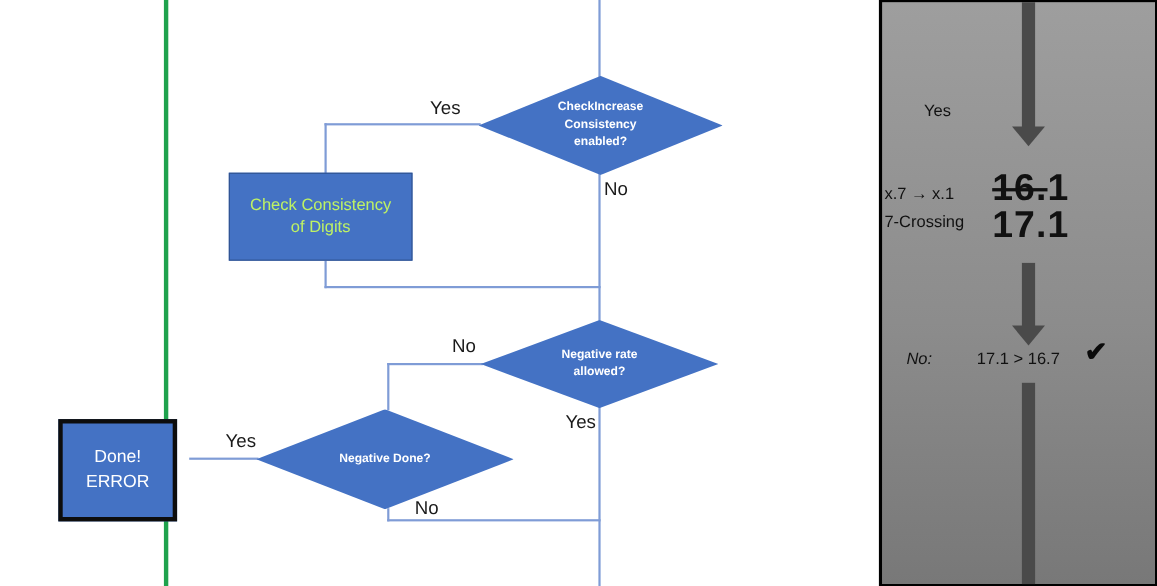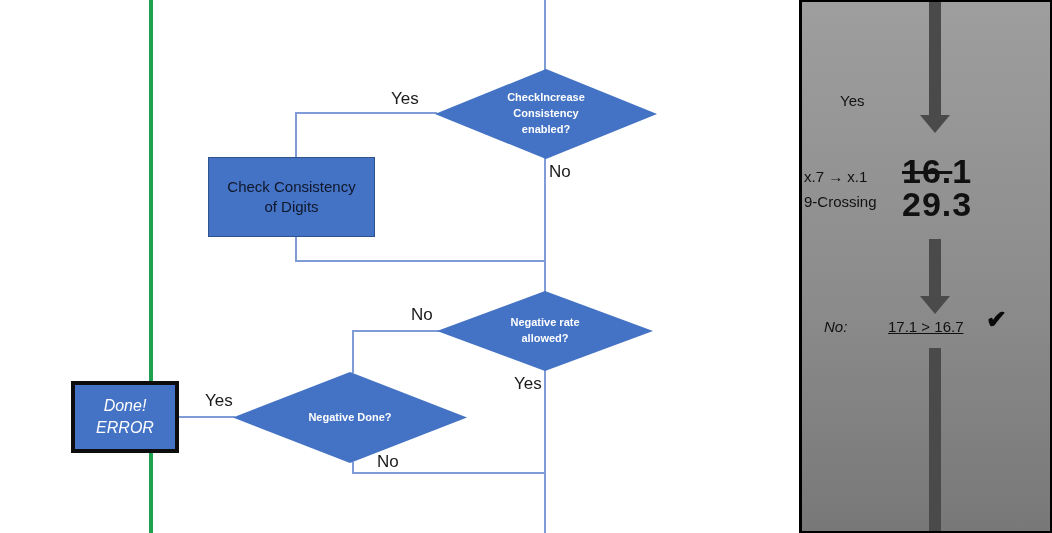--- a/index.html
+++ b/index.html
@@ -13,21 +13,21 @@
     background: #1FA24D; z-index: 1; }
   
   .conn { position: absolute; background: #7F9CD6; z-index: 2; }
   
   .diamond { position: absolute; z-index: 3; background: #4472C4;
     clip-path: polygon(50% 0, 100% 50%, 50% 100%, 0 50%);
     display: flex; flex-direction: column; align-items: center; justify-content: center;
     color: #ffffff; font-size: 11px; font-weight: 600; line-height: 1.45; text-align: center; }
   .proc { position: absolute; z-index: 3; background: #4472C4; border: 1px solid #2F528F;
     display: flex; flex-direction: column; align-items: center; justify-content: center;
-    color: #0f172a; font-size: 15px; line-height: 1.35; text-align: center; }
+    color: #bef264; font-size: 15px; line-height: 1.35; text-align: center; }
   .done { position: absolute; z-index: 3; background: #4472C4; border: 4px solid #0d0d0d;
     display: flex; flex-direction: column; align-items: center; justify-content: center;
     color: #ffffff; font-size: 16px; line-height: 1.4; text-align: center; }
   .flabel { position: absolute; z-index: 2; color: #1a1a1a; font-size: 17px; }
   
   .panel { position: absolute; left: 799px; top: 0; width: 253px; height: 533px; z-index: 4;
     background: linear-gradient(180deg, #9E9E9E 0%, #8C8C8C 55%, #787878 100%);
     border: 2px solid #000; border-left-width: 3px; }
   .panel * { position: absolute; }
   .shaft { width: 12px; background: #4A4A4A; }
@@ -73,52 +73,52 @@
 
   <div class="diamond" style="left:233px; top:372px; width:234px; height:91px;">
     <span>Negative Done?</span>
   </div>
 
   <div class="proc" style="left:208px; top:157px; width:167px; height:80px;">
     <span>Check Consistency</span>
     <span>of Digits</span>
   </div>
 
-  <div class="done" style="left:71px; top:381px; width:108px; height:72px;font-style:italic;">
+  <div class="done" style="left:53px; top:381px; width:108px; height:93px;">
     <span>Done!</span>
     <span>ERROR</span>
   </div>
 
   <div class="flabel" style="left:391px; top:89px;">Yes</div>
   <div class="flabel" style="left:549px; top:162px;">No</div>
   <div class="flabel" style="left:411px; top:305px;">No</div>
   <div class="flabel" style="left:514px; top:374px;">Yes</div>
   <div class="flabel" style="left:205px; top:391px;">Yes</div>
   <div class="flabel" style="left:377px; top:452px;">No</div>
 
   <div class="panel">
 
     <div class="shaft" style="left:127px; top:0; height:114px;"></div>
     <div class="ahead" style="left:118px; top:113px;"></div>
     <div class="ptext" style="left:38px; top:90px;">Yes</div>
 
     <div class="ptext mapping">
       <span style="position:static;">x.7 → x.1</span><br>
-      <span style="position:static;">9-Crossing</span>
+      <span style="position:static;">7-Crossing</span>
     </div>
 
     <div class="bignums">
       <span class="struck" style="position:static;">16.</span><span style="position:static;">1</span><br>
-      <span style="position:static;">29.3</span>
+      <span style="position:static;">17.1</span>
     </div>
 
     <div class="shaft" style="left:127px; top:237px; height:58px;"></div>
     <div class="ahead" style="left:118px; top:294px;"></div>
 
     <div class="ptext" style="left:22px; top:316px;font-style:italic;">No:</div>
-    <div class="ptext" style="left:86px; top:316px;text-decoration:underline;">17.1 &gt; 16.7</div>
+    <div class="ptext" style="left:86px; top:316px;">17.1 &gt; 16.7</div>
     <div class="checkmark" style="left:184px; top:303px;">✔</div>
 
     <div class="shaft" style="left:127px; top:346px; height:183px;"></div>
 
   </div>
 
 </div>
 
 </body></html>

